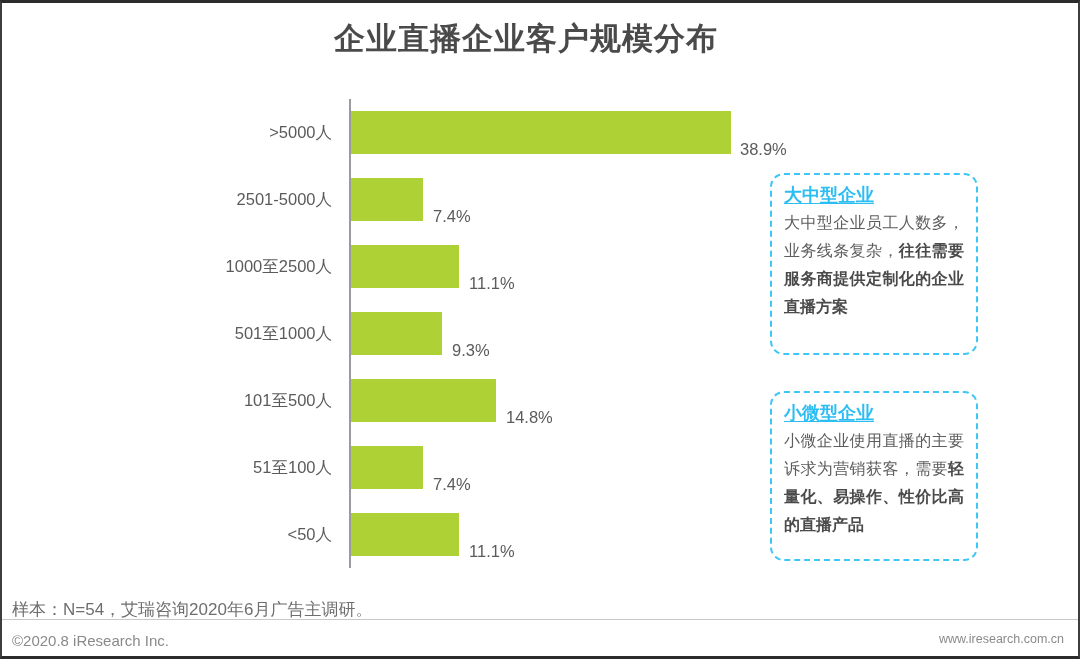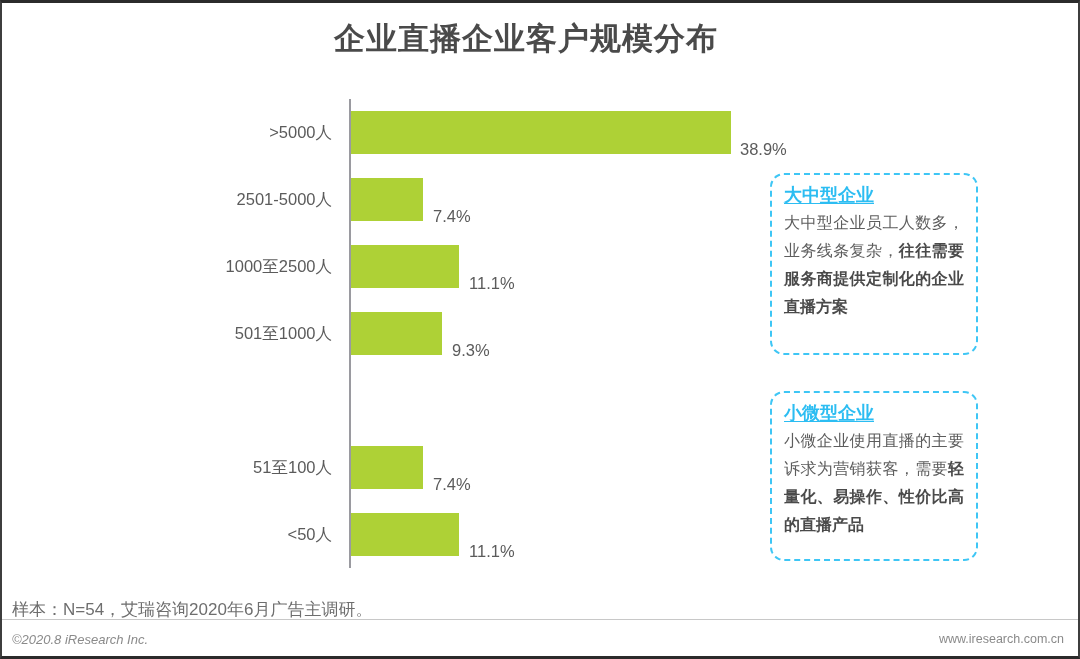--- a/index.html
+++ b/index.html
@@ -135,24 +135,23 @@
     left: 0px;
     top: 616px;
     width: 1076px;
     height: 1px;
     background: #c8c8c8;
   }
   #copyright {
     position: absolute;
     left: 10px;
     top: 629px;
-    font-size: 13px;
+    font-size: 15px;
     color: #8a8a8a;
     white-space: nowrap;
-    font-style: italic;
   }
   #website {
     position: absolute;
     right: 14px;
     top: 629px;
     font-size: 12.5px;
     color: #8a8a8a;
     white-space: nowrap;
   }
 </style>
@@ -183,20 +182,25 @@
       <div class="bar" style="width:108px;"></div>
       <div class="val-label" style="left:467px;">11.1%</div>
     </div>
 
     <div class="row" style="top:213px;">
       <div class="cat-label">501至1000人</div>
       <div class="bar" style="width:91px;"></div>
       <div class="val-label" style="left:450px;">9.3%</div>
     </div>
 
+    <div class="row" style="top:280px;">
+      <div class="cat-label">101至500人</div>
+      <div class="bar" style="width:145px;"></div>
+      <div class="val-label" style="left:504px;">14.8%</div>
+    </div>
 
     <div class="row" style="top:347px;">
       <div class="cat-label">51至100人</div>
       <div class="bar" style="width:72px;"></div>
       <div class="val-label" style="left:431px;">7.4%</div>
     </div>
 
     <div class="row" style="top:414px;">
       <div class="cat-label">&lt;50人</div>
       <div class="bar" style="width:108px;"></div>

